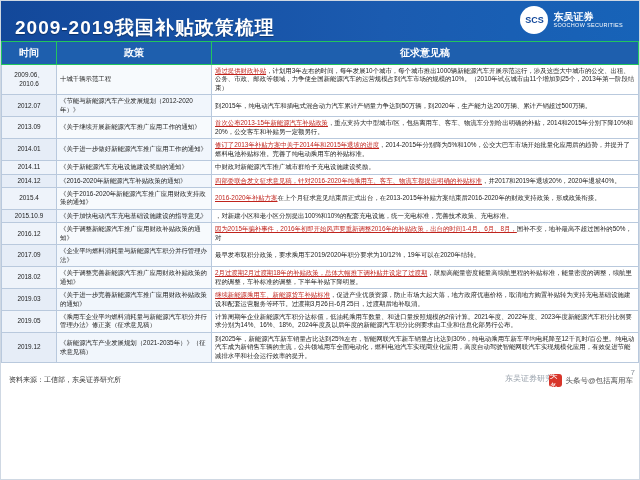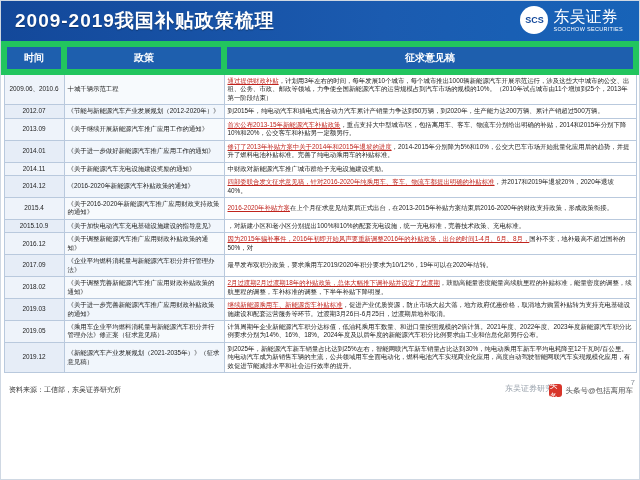--- a/index.html
+++ b/index.html
@@ -7,34 +7,34 @@
     width:640px;height:480px;
     background:#ffffff;
     font-family:"Liberation Sans","DejaVu Sans",sans-serif;
     overflow:hidden;
   }
   .page{position:relative;width:640px;height:480px;box-sizing:border-box;
         background:#ffffff;border:1px solid #cfd8e3;}
   
   .header{position:relative;height:40px;background:#1b4f9c;
           background:linear-gradient(90deg,#13489a 0%,#1b5bb0 60%,#1763b8 100%);
-          display:flex;align-items:center;}
+          display:flex;align-items:flex-end;}
   .header .title{color:#ffffff;font-size:19px;font-weight:bold;letter-spacing:1px;
                  padding-left:14px;text-shadow:0 1px 1px rgba(0,0,0,.35);}
   .brand{position:absolute;right:16px;top:5px;display:flex;align-items:center;gap:5px;}
   .brand .logo{width:28px;height:28px;border-radius:50%;background:#ffffff;
                color:#11479a;font-size:9px;font-weight:bold;display:flex;
                align-items:center;justify-content:center;}
   .brand .bname{color:#ffffff;line-height:1.1;}
-  .brand .bname .cn{font-size:16px;font-weight:normal;}
+  .brand .bname .cn{font-size:10px;font-weight:bold;}
   .brand .bname .en{font-size:5.5px;letter-spacing:.3px;}
   
   .tbl{width:100%;border-collapse:collapse;table-layout:fixed;}
   .tbl th{background:#1e5fae;color:#ffffff;font-size:10px;font-weight:bold;
-          border:6px solid #22c55e;padding:3px 2px;text-align:center;height:16px;}
+          border:1px solid #22c55e;padding:3px 2px;text-align:center;height:16px;}
   .tbl td{border:1px solid #b9c9dd;font-size:6.4px;line-height:1.32;
           padding:2px 3px;vertical-align:middle;color:#222222;}
   .c-time{width:50px;text-align:center;background:#eef3fa;color:#1a1a1a;font-size:6.4px;}
   .c-pol{width:150px;background:#f7fafd;color:#123a70;}
   .c-desc{background:#ffffff;}
   tr:nth-child(even) .c-time{background:#e6edf7;}
   tr:nth-child(even) .c-pol{background:#f1f6fc;}
   .red{color:#c0241d;}
   .u{text-decoration:underline;}
   

